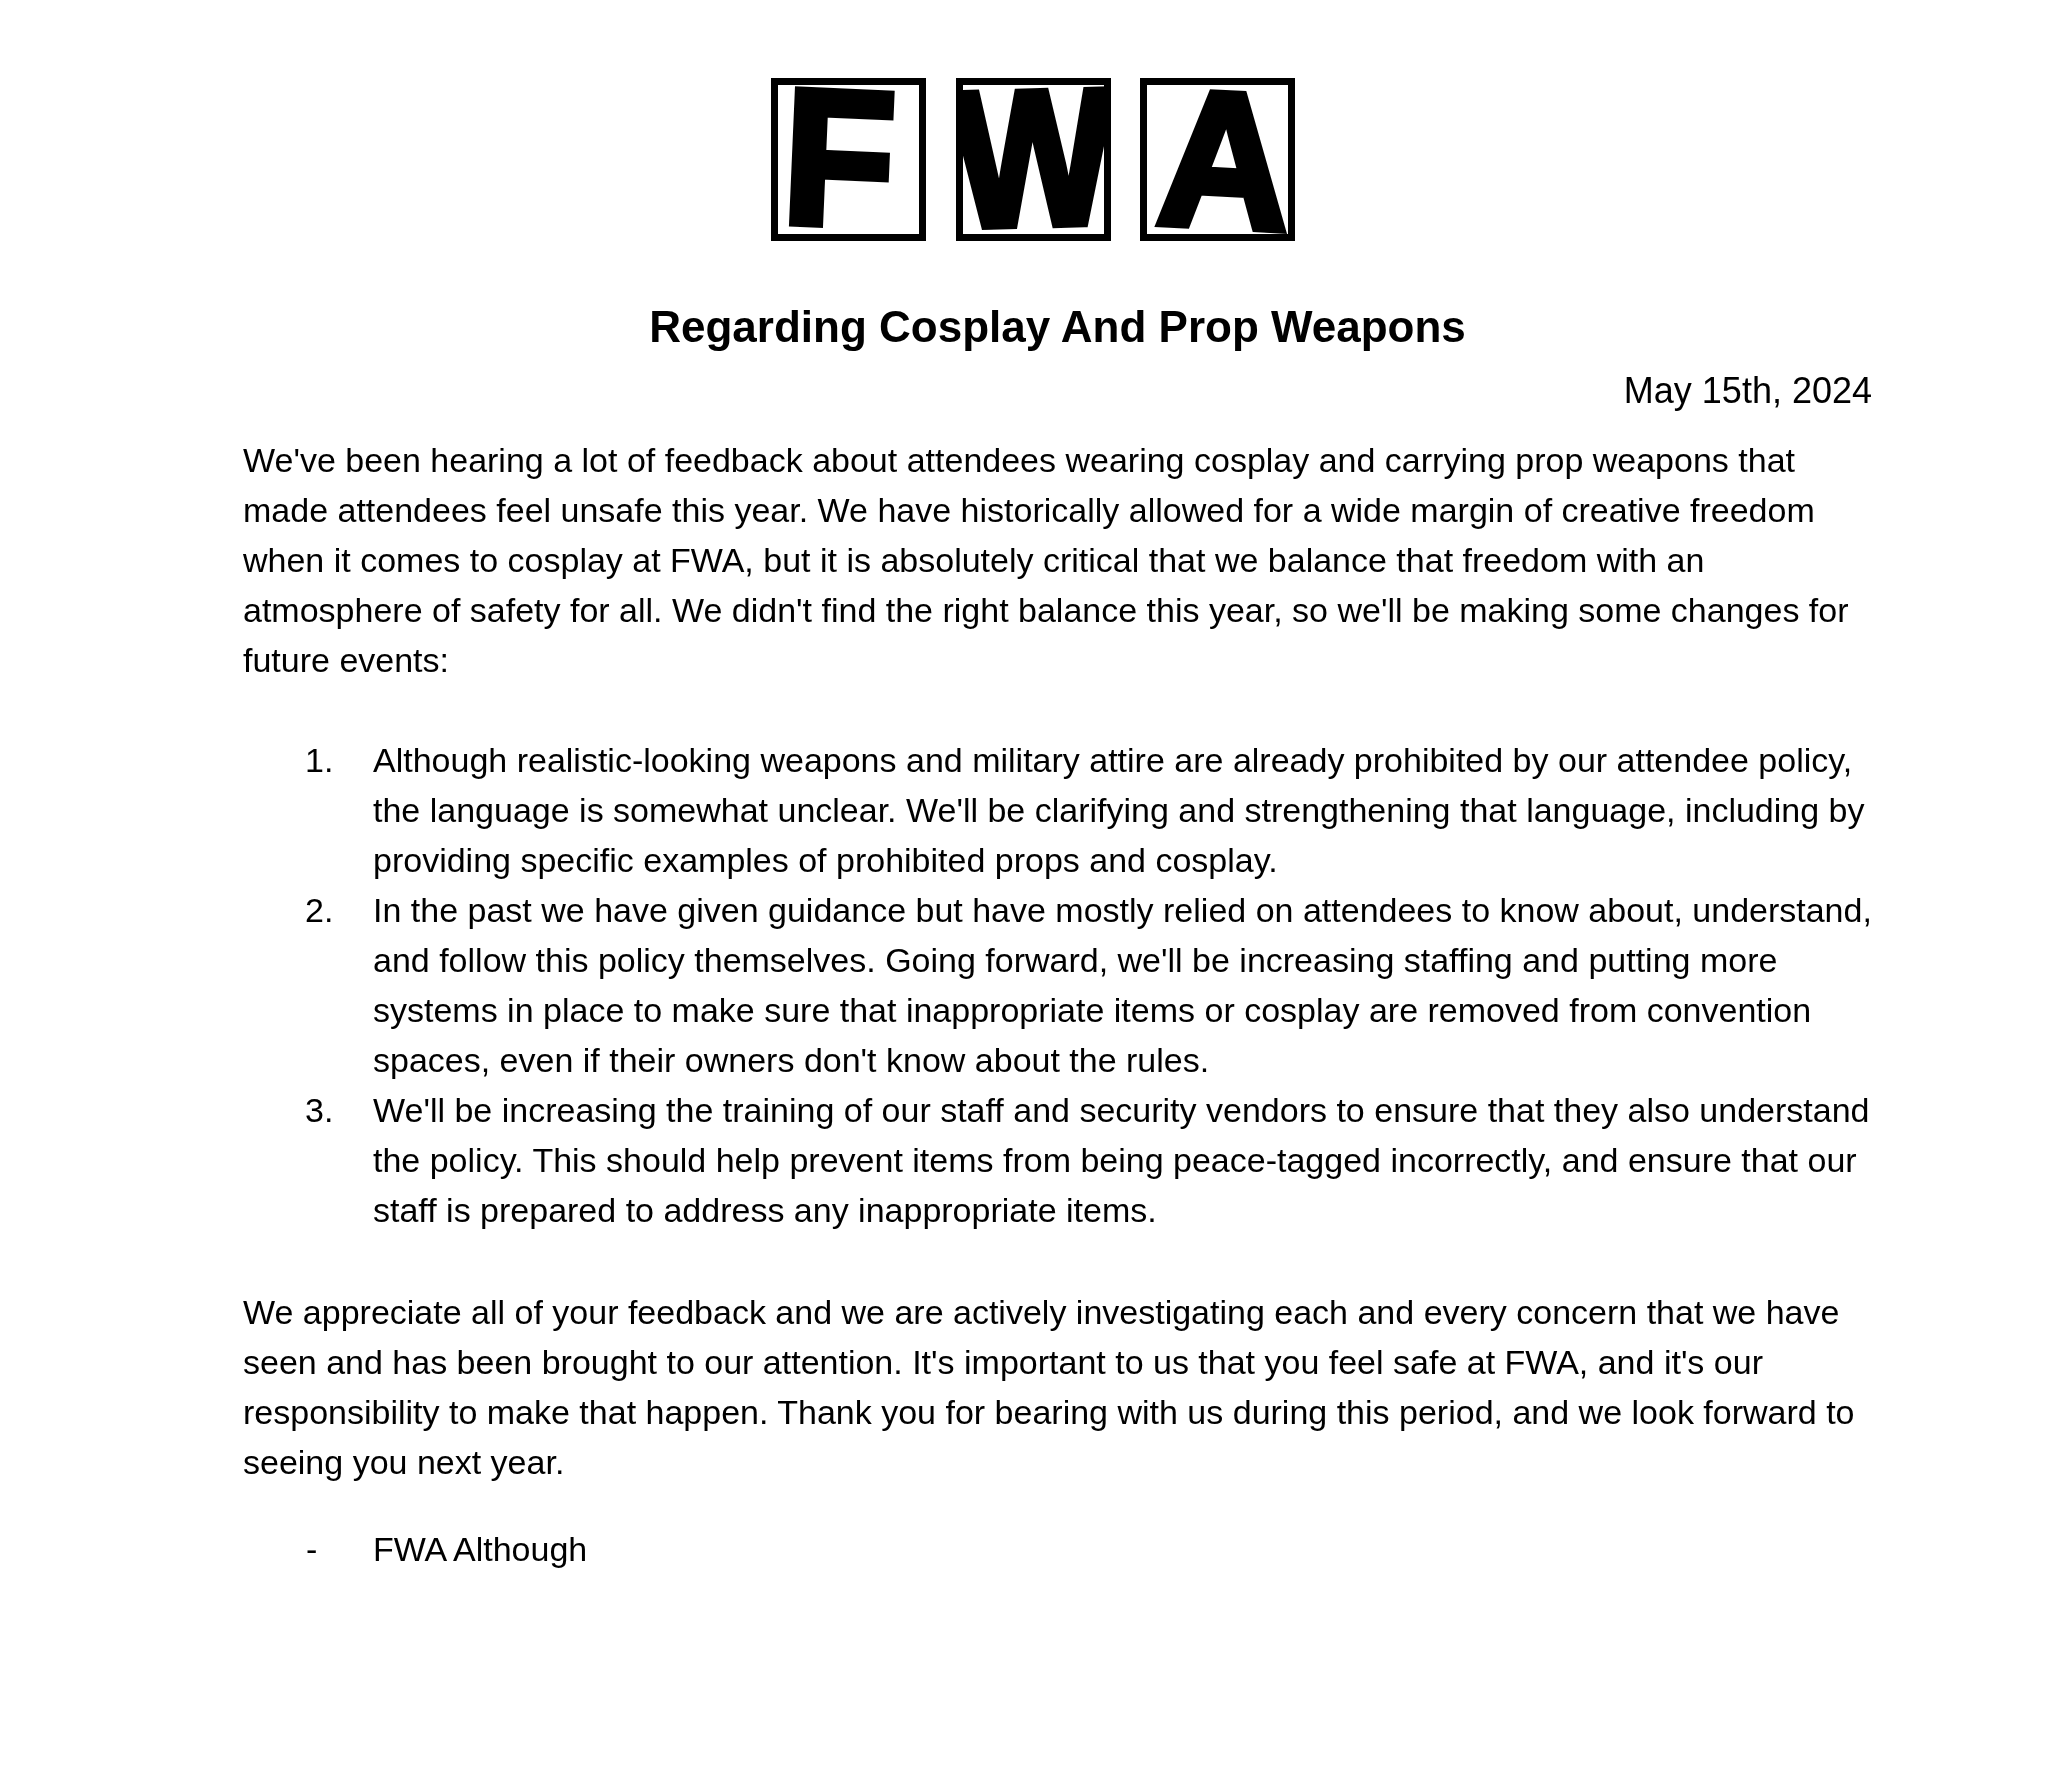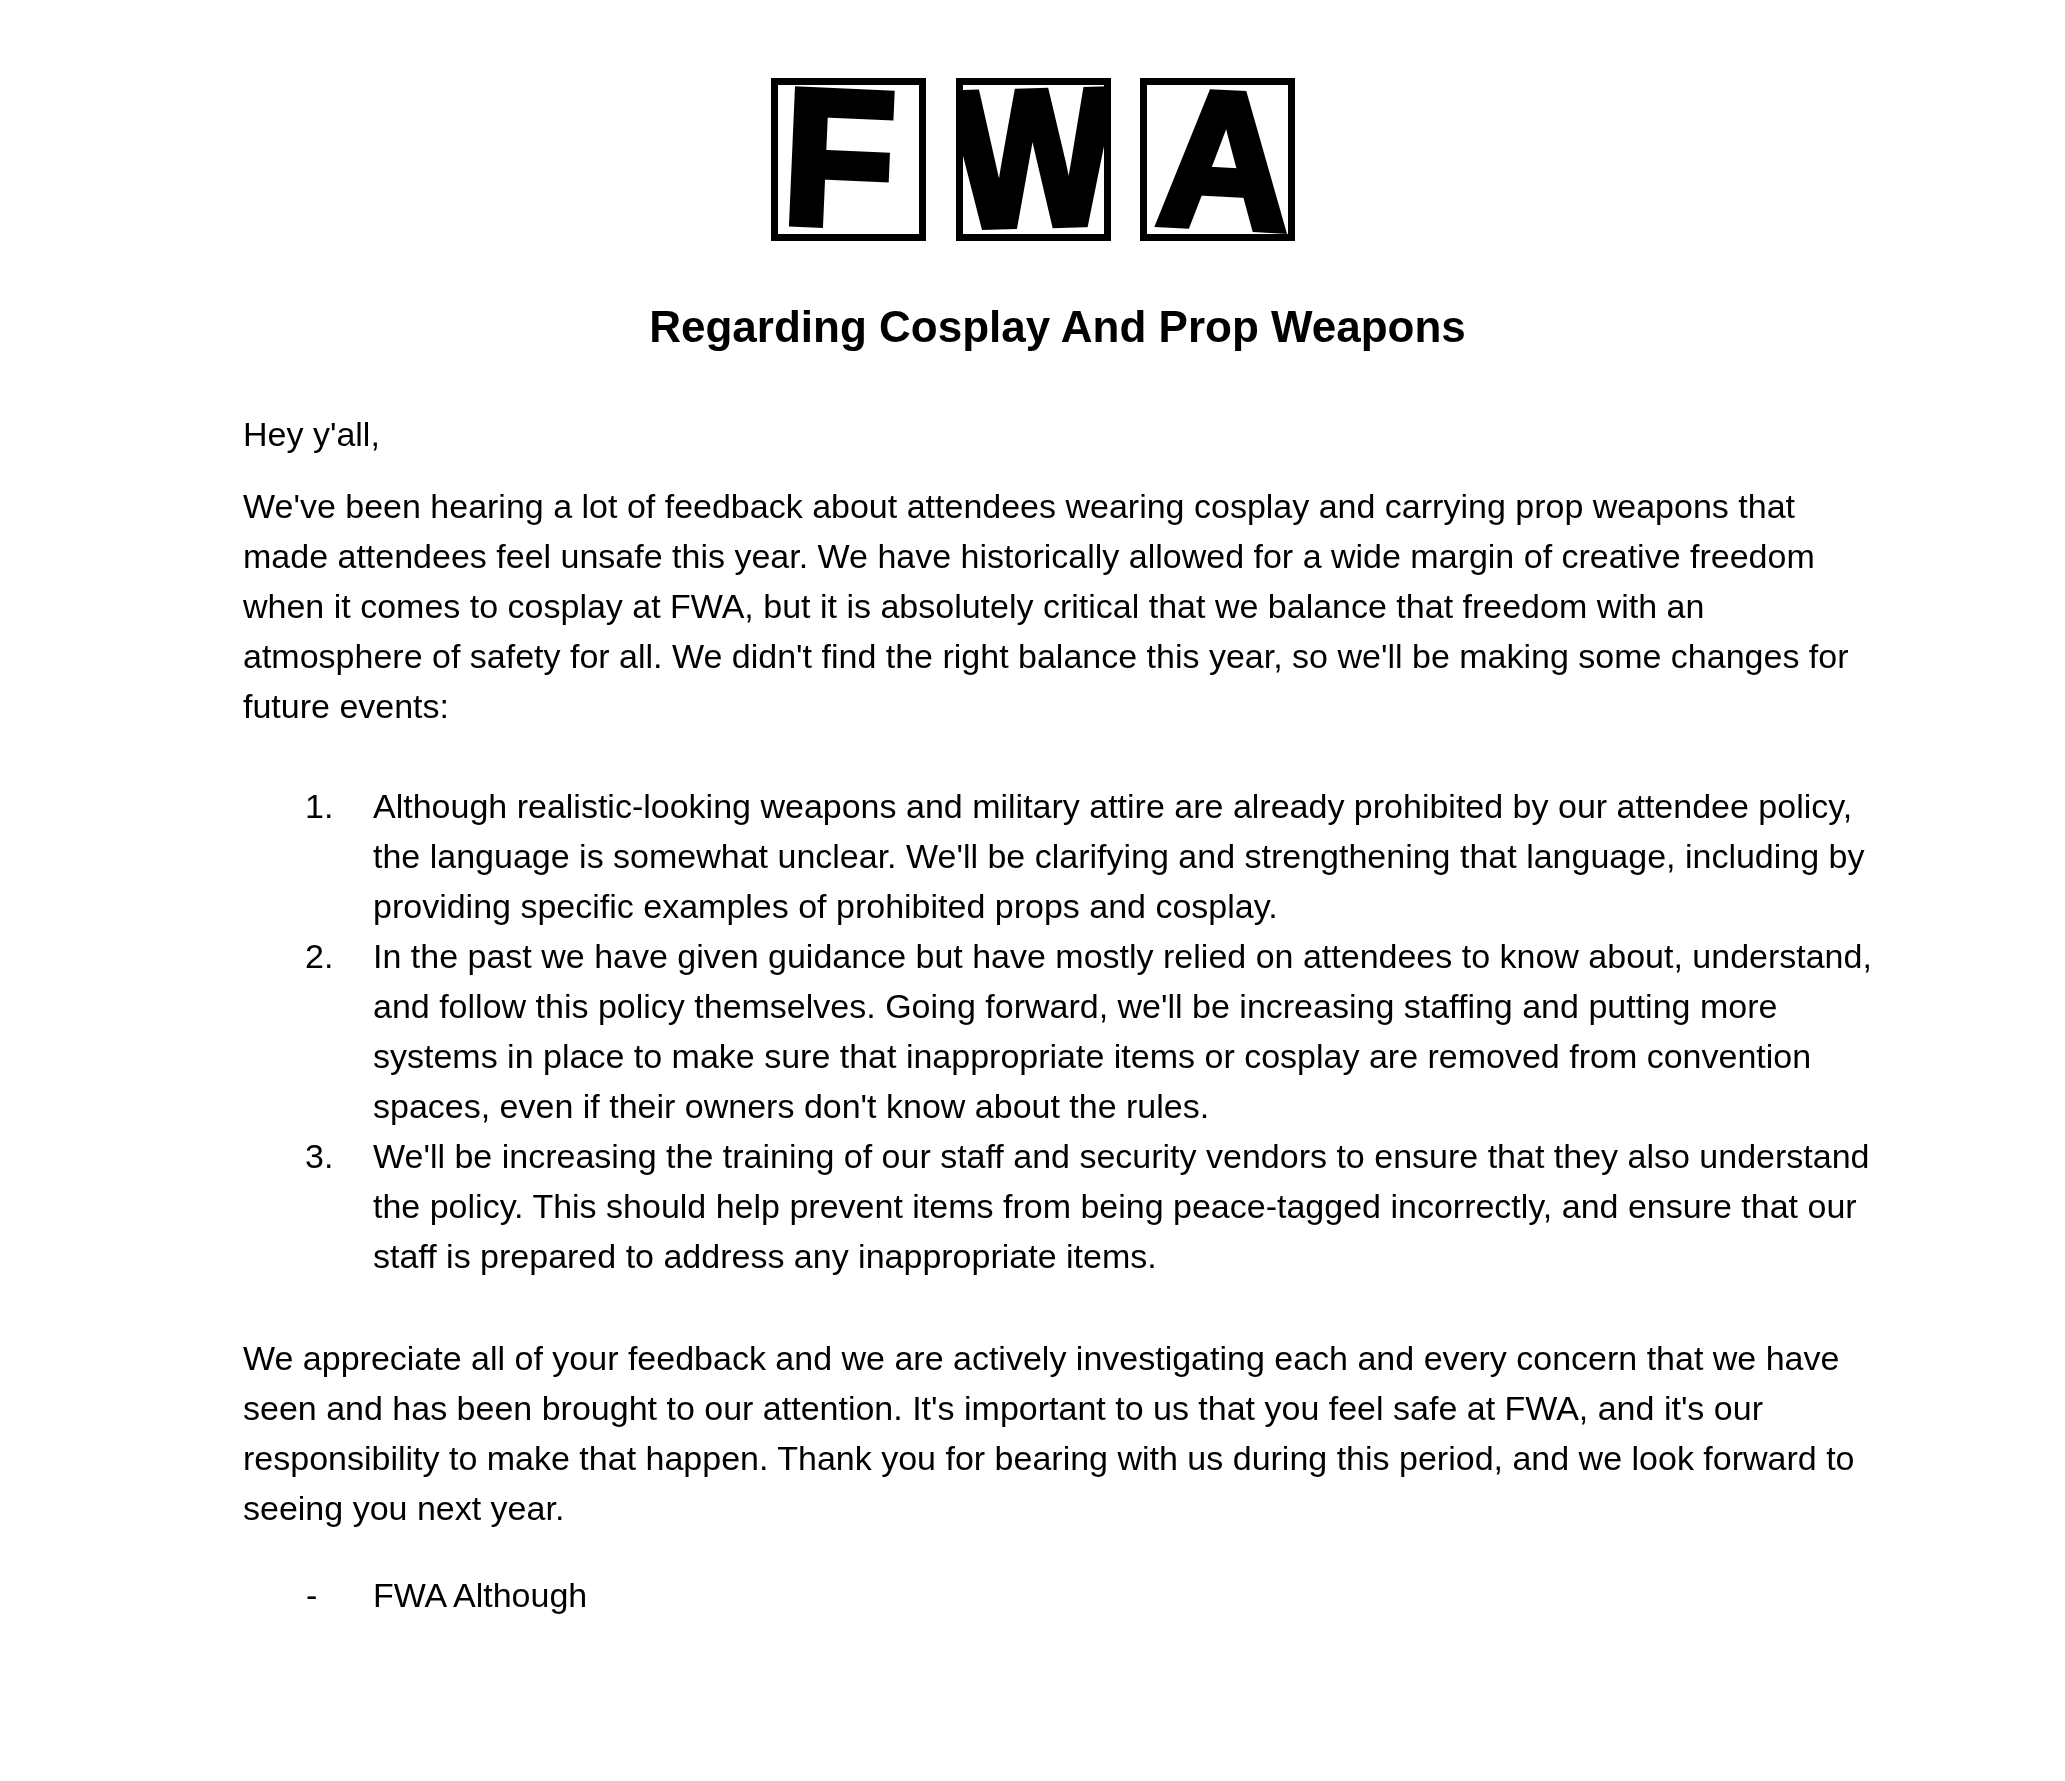--- a/index.html
+++ b/index.html
@@ -111,22 +111,22 @@
     </div>
     <div class="logo-box">
       <span class="logo-letter letter-a">A</span>
     </div>
   </div>
 
   <div class="content">
 
     <div class="doc-title">Regarding Cosplay And Prop Weapons</div>
 
+    <div class="doc-date">May 15th, 2024</div>
 
-    <div class="body-text greeting">Hey y'all,</div>
 
     <div class="body-text intro">We've been hearing a lot of feedback about attendees wearing cosplay and carrying prop weapons that made attendees feel unsafe this year. We have historically allowed for a wide margin of creative freedom when it comes to cosplay at FWA, but it is absolutely critical that we balance that freedom with an atmosphere of safety for all. We didn't find the right balance this year, so we'll be making some changes for future events:</div>
 
     <div class="num-list">
       <div class="body-text list-item">
         <span class="list-num">1.</span>
         <span>Although realistic-looking weapons and military attire are already prohibited by our attendee policy, the language is somewhat unclear. We'll be clarifying and strengthening that language, including by providing specific examples of prohibited props and cosplay.</span>
       </div>
       <div class="body-text list-item">
         <span class="list-num">2.</span>

